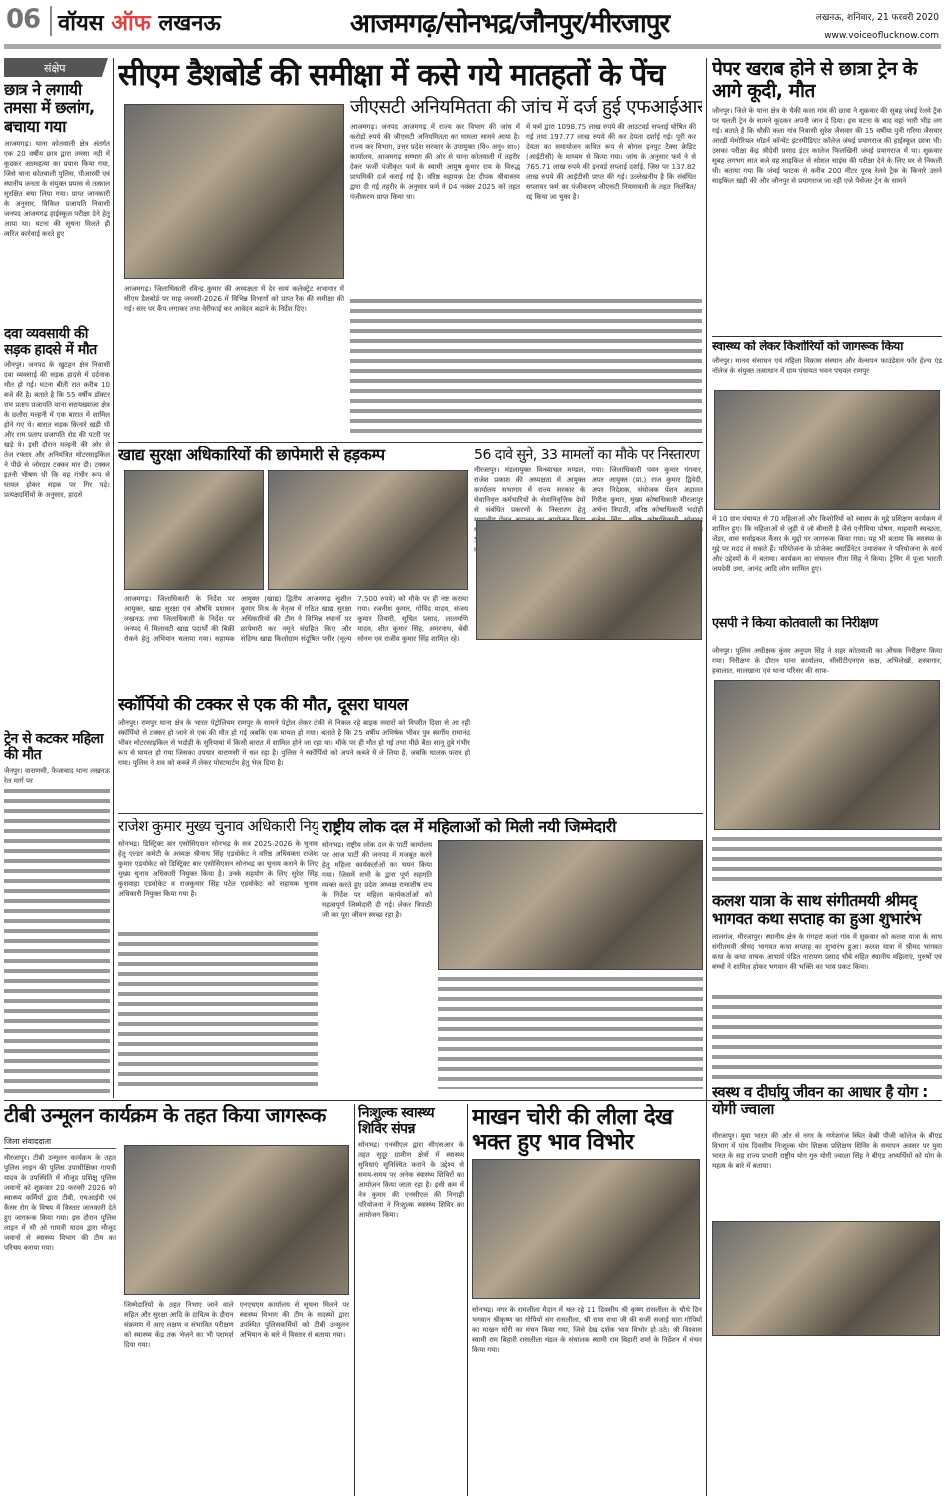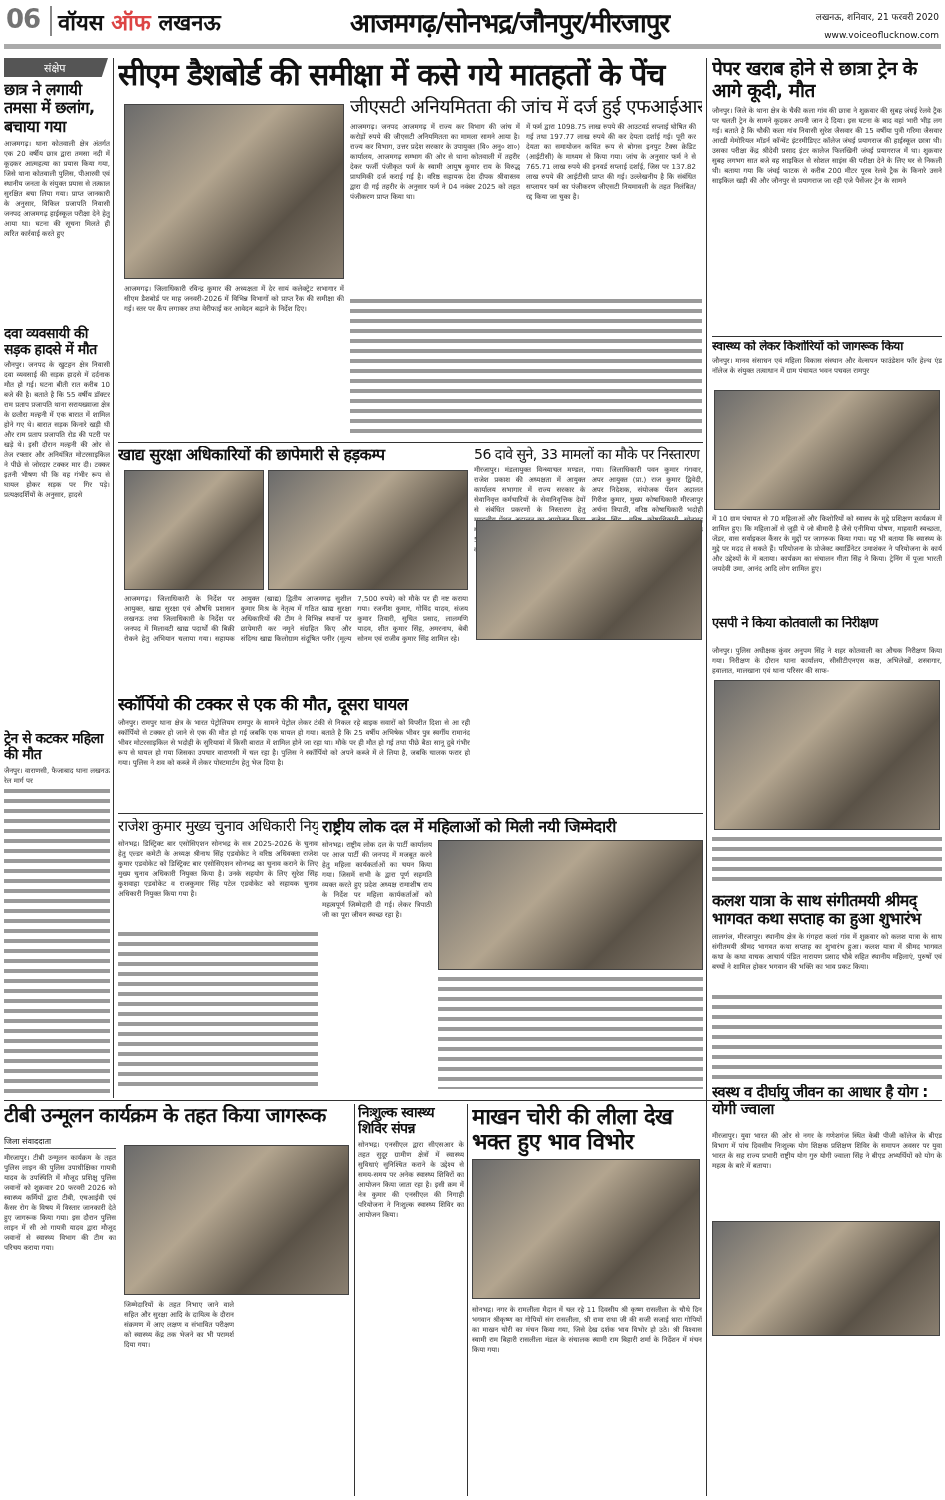--- a/index.html
+++ b/index.html
@@ -140,20 +140,21 @@
 <div class="hline" style="left:4px;top:1100px;width:938px"></div>
 <div class="col" style="left:4px;top:1104px;width:340px;height:392px">
   <div class="h" style="font-size:20px;white-space:nowrap">टीबी उन्मूलन कार्यक्रम के तहत किया जागरूक</div>
   <div style="font-size:8px;margin-top:8px;border-bottom:1px solid #555;width:112px;padding-bottom:2px">जिला संवाददाता</div>
   <div class="txt" style="height:340px;width:112px;margin-top:4px">मीरजापुर। टीबी उन्मूलन कार्यक्रम के तहत पुलिस लाइन की पुलिस उपाधीक्षिका गायत्री यादव के उपस्थिति में मौजूद प्रशिक्षु पुलिस जवानों को शुक्रवार 20 फरवरी 2026 को स्वास्थ्य कर्मियों द्वारा टीबी, एचआईवी एवं कैंसर रोग के विषय में विस्तार जानकारी देते हुए जागरूक किया गया। इस दौरान पुलिस लाइन में सी ओ गायत्री यादव द्वारा मौजूद जवानों से स्वास्थ्य विभाग की टीम का परिचय कराया गया।</div>
 </div>
 <div class="photo" style="left:124px;top:1145px;width:225px;height:150px"></div>
 <div class="col" style="left:124px;top:1300px;width:225px;height:196px">
   <div style="display:flex;gap:6px">
     <div class="txt" style="width:110px;height:192px">जिम्मेदारियों के तहत निभाए जाने वाले सहित और सुरक्षा आदि के दायित्व के दौरान संक्रमण में आए लक्षण व संभावित परीक्षण को स्वास्थ्य केंद्र तक भेजने का भी परामर्श दिया गया।</div>
+    <div class="txt" style="width:110px;height:192px">एनएचएम कार्यालय से सूचना मिलने पर स्वास्थ्य विभाग की टीम के सदस्यों द्वारा उपस्थित पुलिसकर्मियों को टीबी उन्मूलन अभियान के बारे में विस्तार से बताया गया।</div>
   </div>
 </div>
 <div class="vline" style="left:354px;top:1104px;height:392px"></div>
 <div class="col" style="left:358px;top:1104px;width:106px;height:392px">
   <div class="h" style="font-size:14px">निःशुल्क स्वास्थ्य शिविर संपन्न</div>
   <div class="txt" style="height:340px;margin-top:4px">सोनभद्र। एनसीएल द्वारा सीएसआर के तहत सुदूर ग्रामीण क्षेत्रों में स्वास्थ्य सुविधाएं सुनिश्चित कराने के उद्देश्य से समय-समय पर अनेक स्वास्थ्य शिविरों का आयोजन किया जाता रहा है। इसी क्रम में नेत्र कुमार की एनसीएल की निगाही परियोजना ने निःशुल्क स्वास्थ्य शिविर का आयोजन किया।</div>
 </div>
 <div class="vline" style="left:467px;top:1104px;height:392px"></div>
 <div class="col" style="left:472px;top:1104px;width:230px;height:392px">
   <div class="h" style="font-size:22px">माखन चोरी की लीला देख भक्त हुए भाव विभोर</div>

